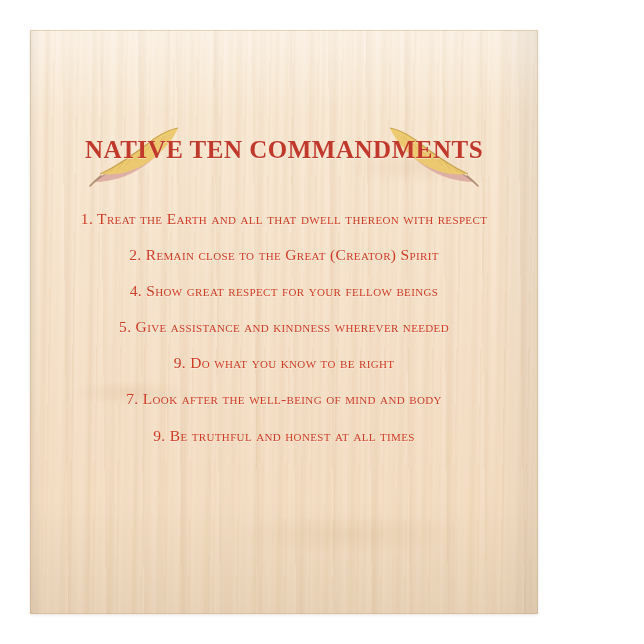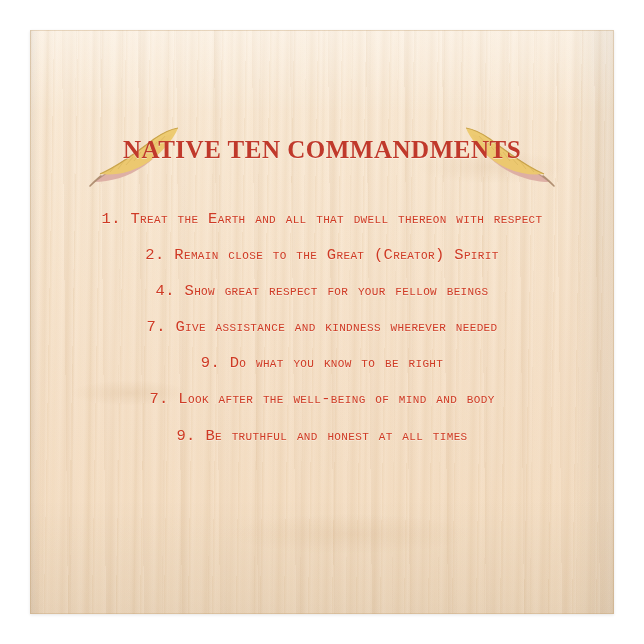--- a/index.html
+++ b/index.html
@@ -19,21 +19,21 @@
     width: 644px;
     height: 644px;
     background: #ffffff;
   }
 
   
   #plaque {
     position: absolute;
     left: 30px;
     top: 30px;
-    width: 584px;
+    width: 508px;
     height: 584px;
     background:
       linear-gradient(90deg,
         rgba(0,0,0,0.055) 0px, rgba(0,0,0,0.0) 10px,
         rgba(0,0,0,0.0) 92%, rgba(0,0,0,0.05) 100%),
       linear-gradient(180deg,
         rgba(255,255,255,0.35) 0%, rgba(255,255,255,0.0) 14%,
         rgba(0,0,0,0.0) 80%, rgba(0,0,0,0.045) 100%),
       repeating-linear-gradient(91deg,
         rgba(214,176,126,0.16) 0px,
@@ -116,21 +116,21 @@
 
   
   #list {
     position: absolute;
     left: 40px;
     right: 40px;
     top: 180px;
     text-align: center;
   }
   .cmd {
-    font-family: Liberation Mono, monospace;
+    font-family: Liberation Serif, serif;
     font-size: 15.5px;
     font-variant: small-caps;
     letter-spacing: 0.35px;
     color: #cf3a24;
     line-height: 1.2;
     margin: 0 0 17.5px 0;
     text-shadow: 0 1px 0 rgba(255,255,255,0.40);
     white-space: nowrap;
   }
 </style>
@@ -188,19 +188,19 @@
         </svg>
       </div>
 
       <div id="title">NATIVE TEN COMMANDMENTS</div>
     </div>
 
     <div id="list">
       <p class="cmd">1. Treat the Earth and all that dwell thereon with respect</p>
       <p class="cmd">2. Remain close to the Great (Creator) Spirit</p>
       <p class="cmd">4. Show great respect for your fellow beings</p>
-      <p class="cmd">7. Give assistance and kindness wherever needed</p>
+      <p class="cmd">5. Give assistance and kindness wherever needed</p>
       <p class="cmd">9. Do what you know to be right</p>
       <p class="cmd">7. Look after the well-being of mind and body</p>
       <p class="cmd">9. Be truthful and honest at all times</p>
     </div>
   </div>
 </div>
 
 </body></html>

